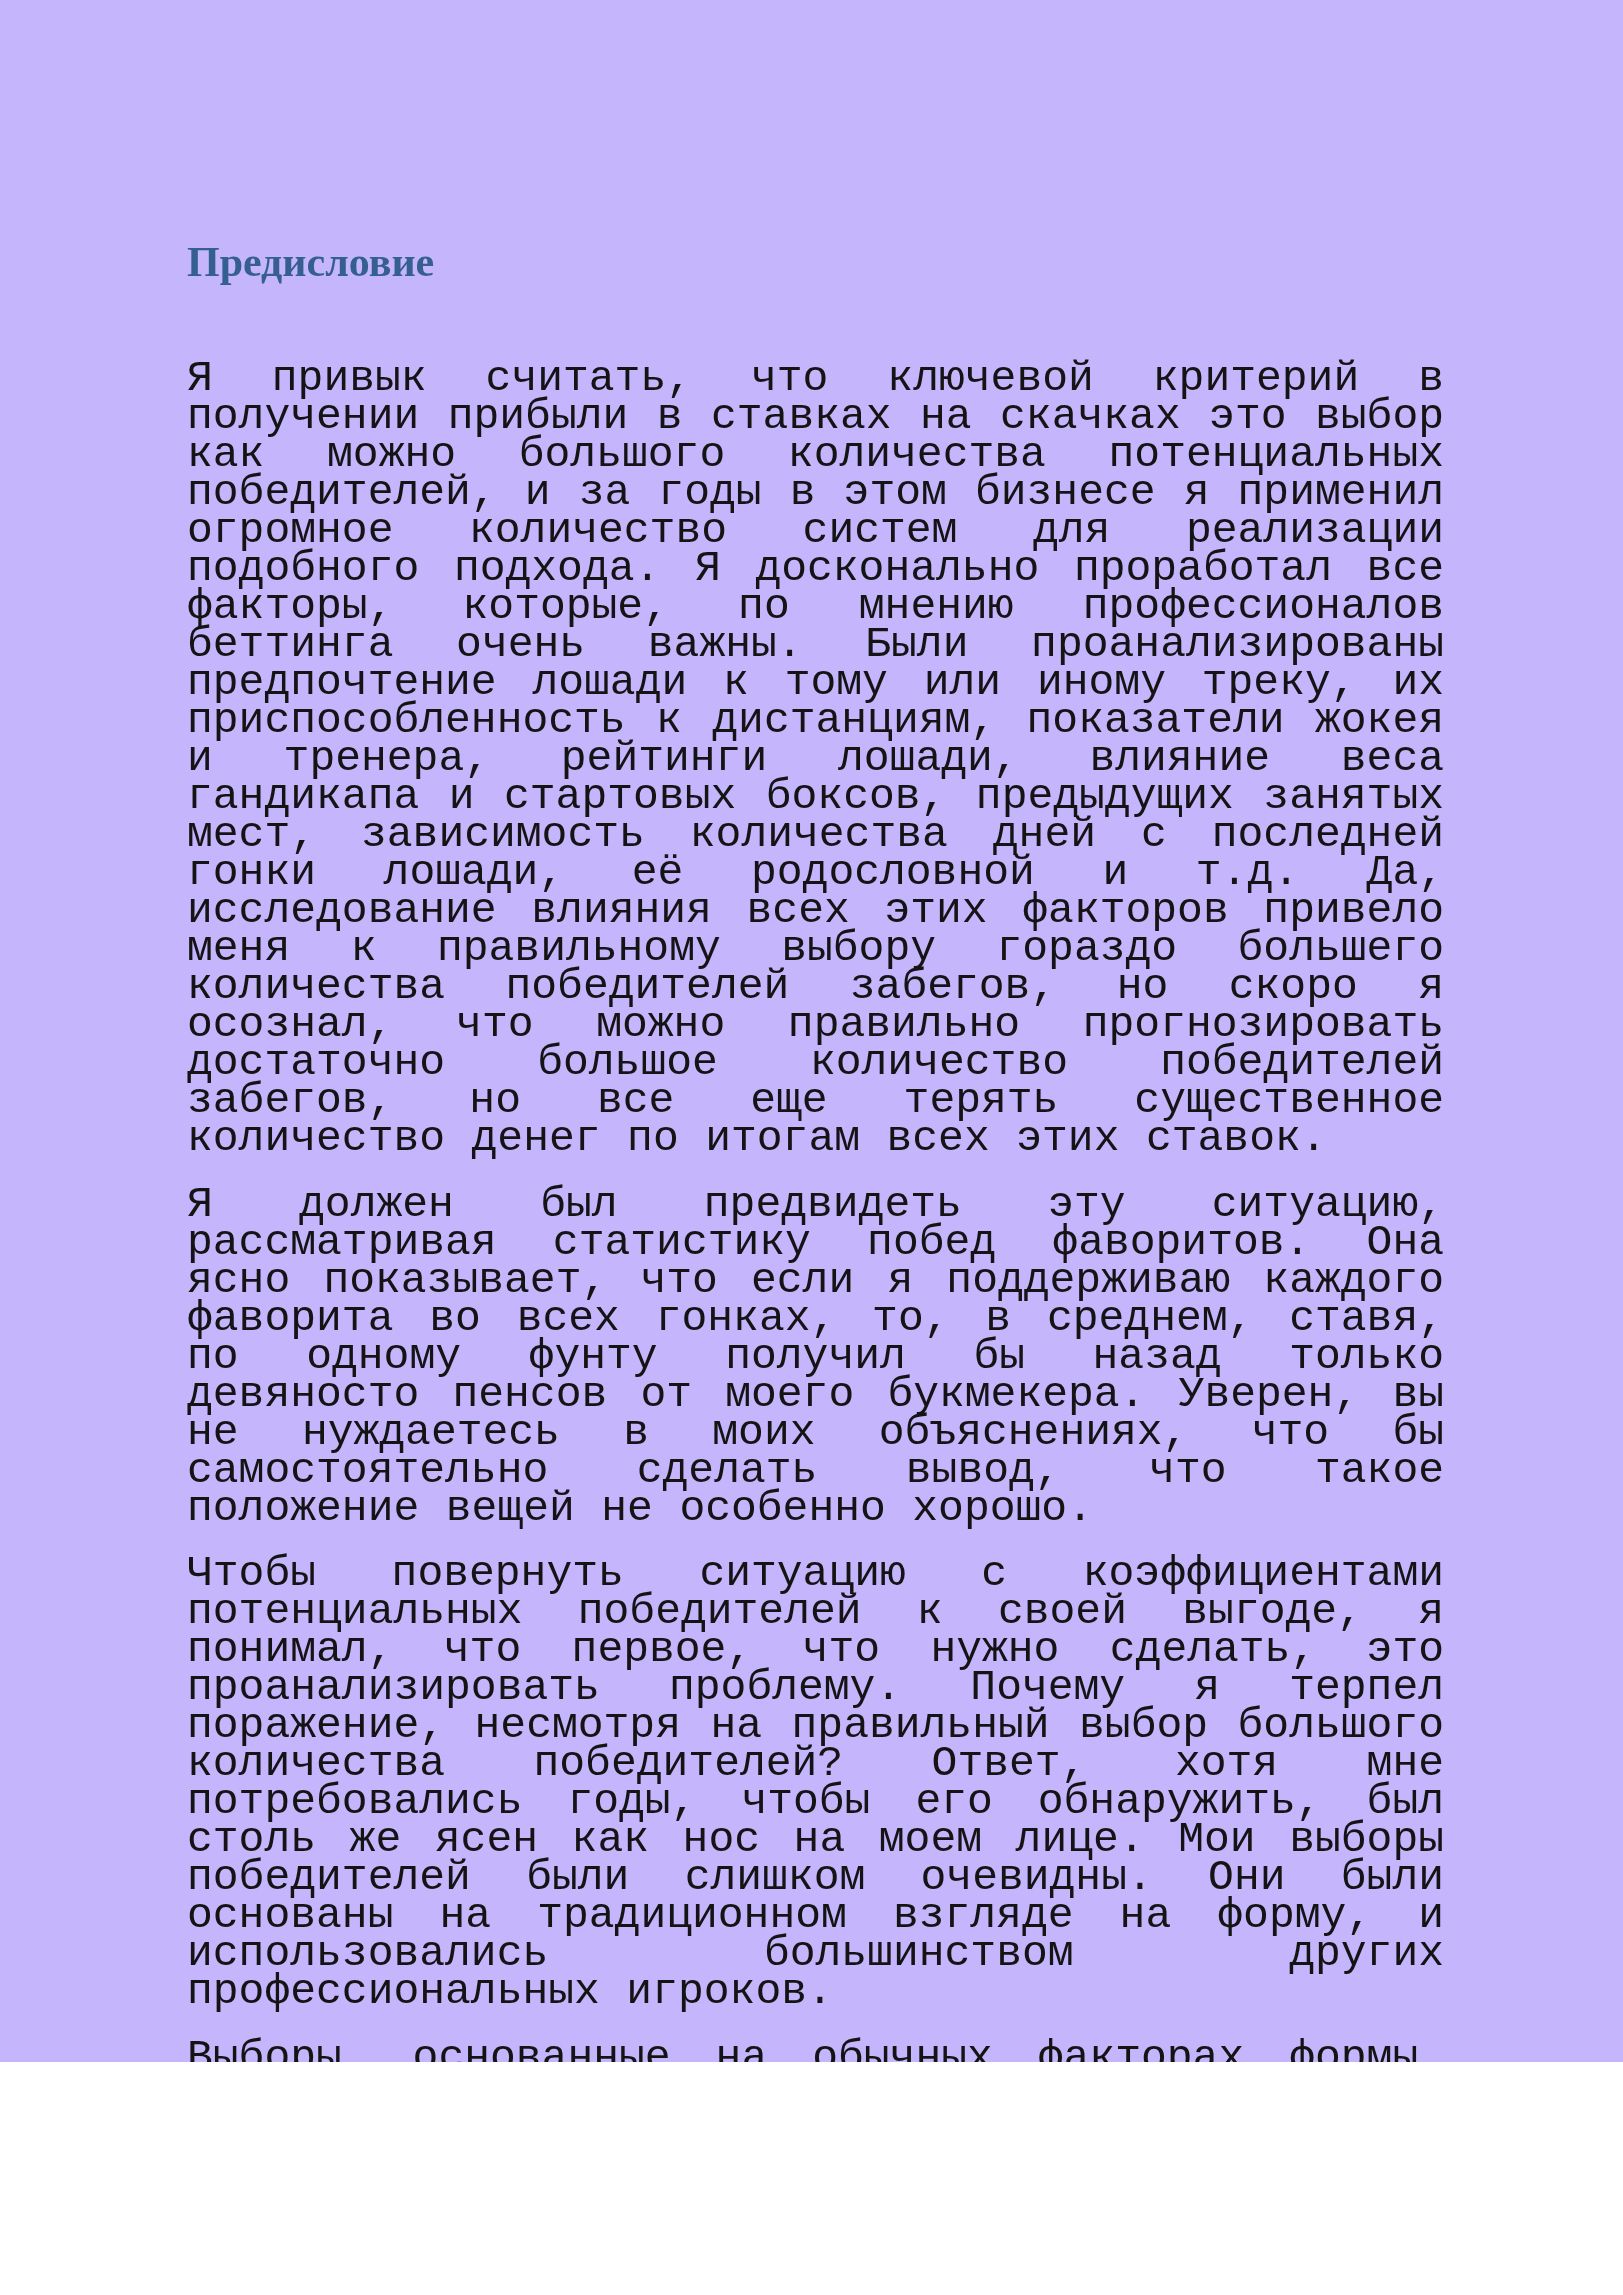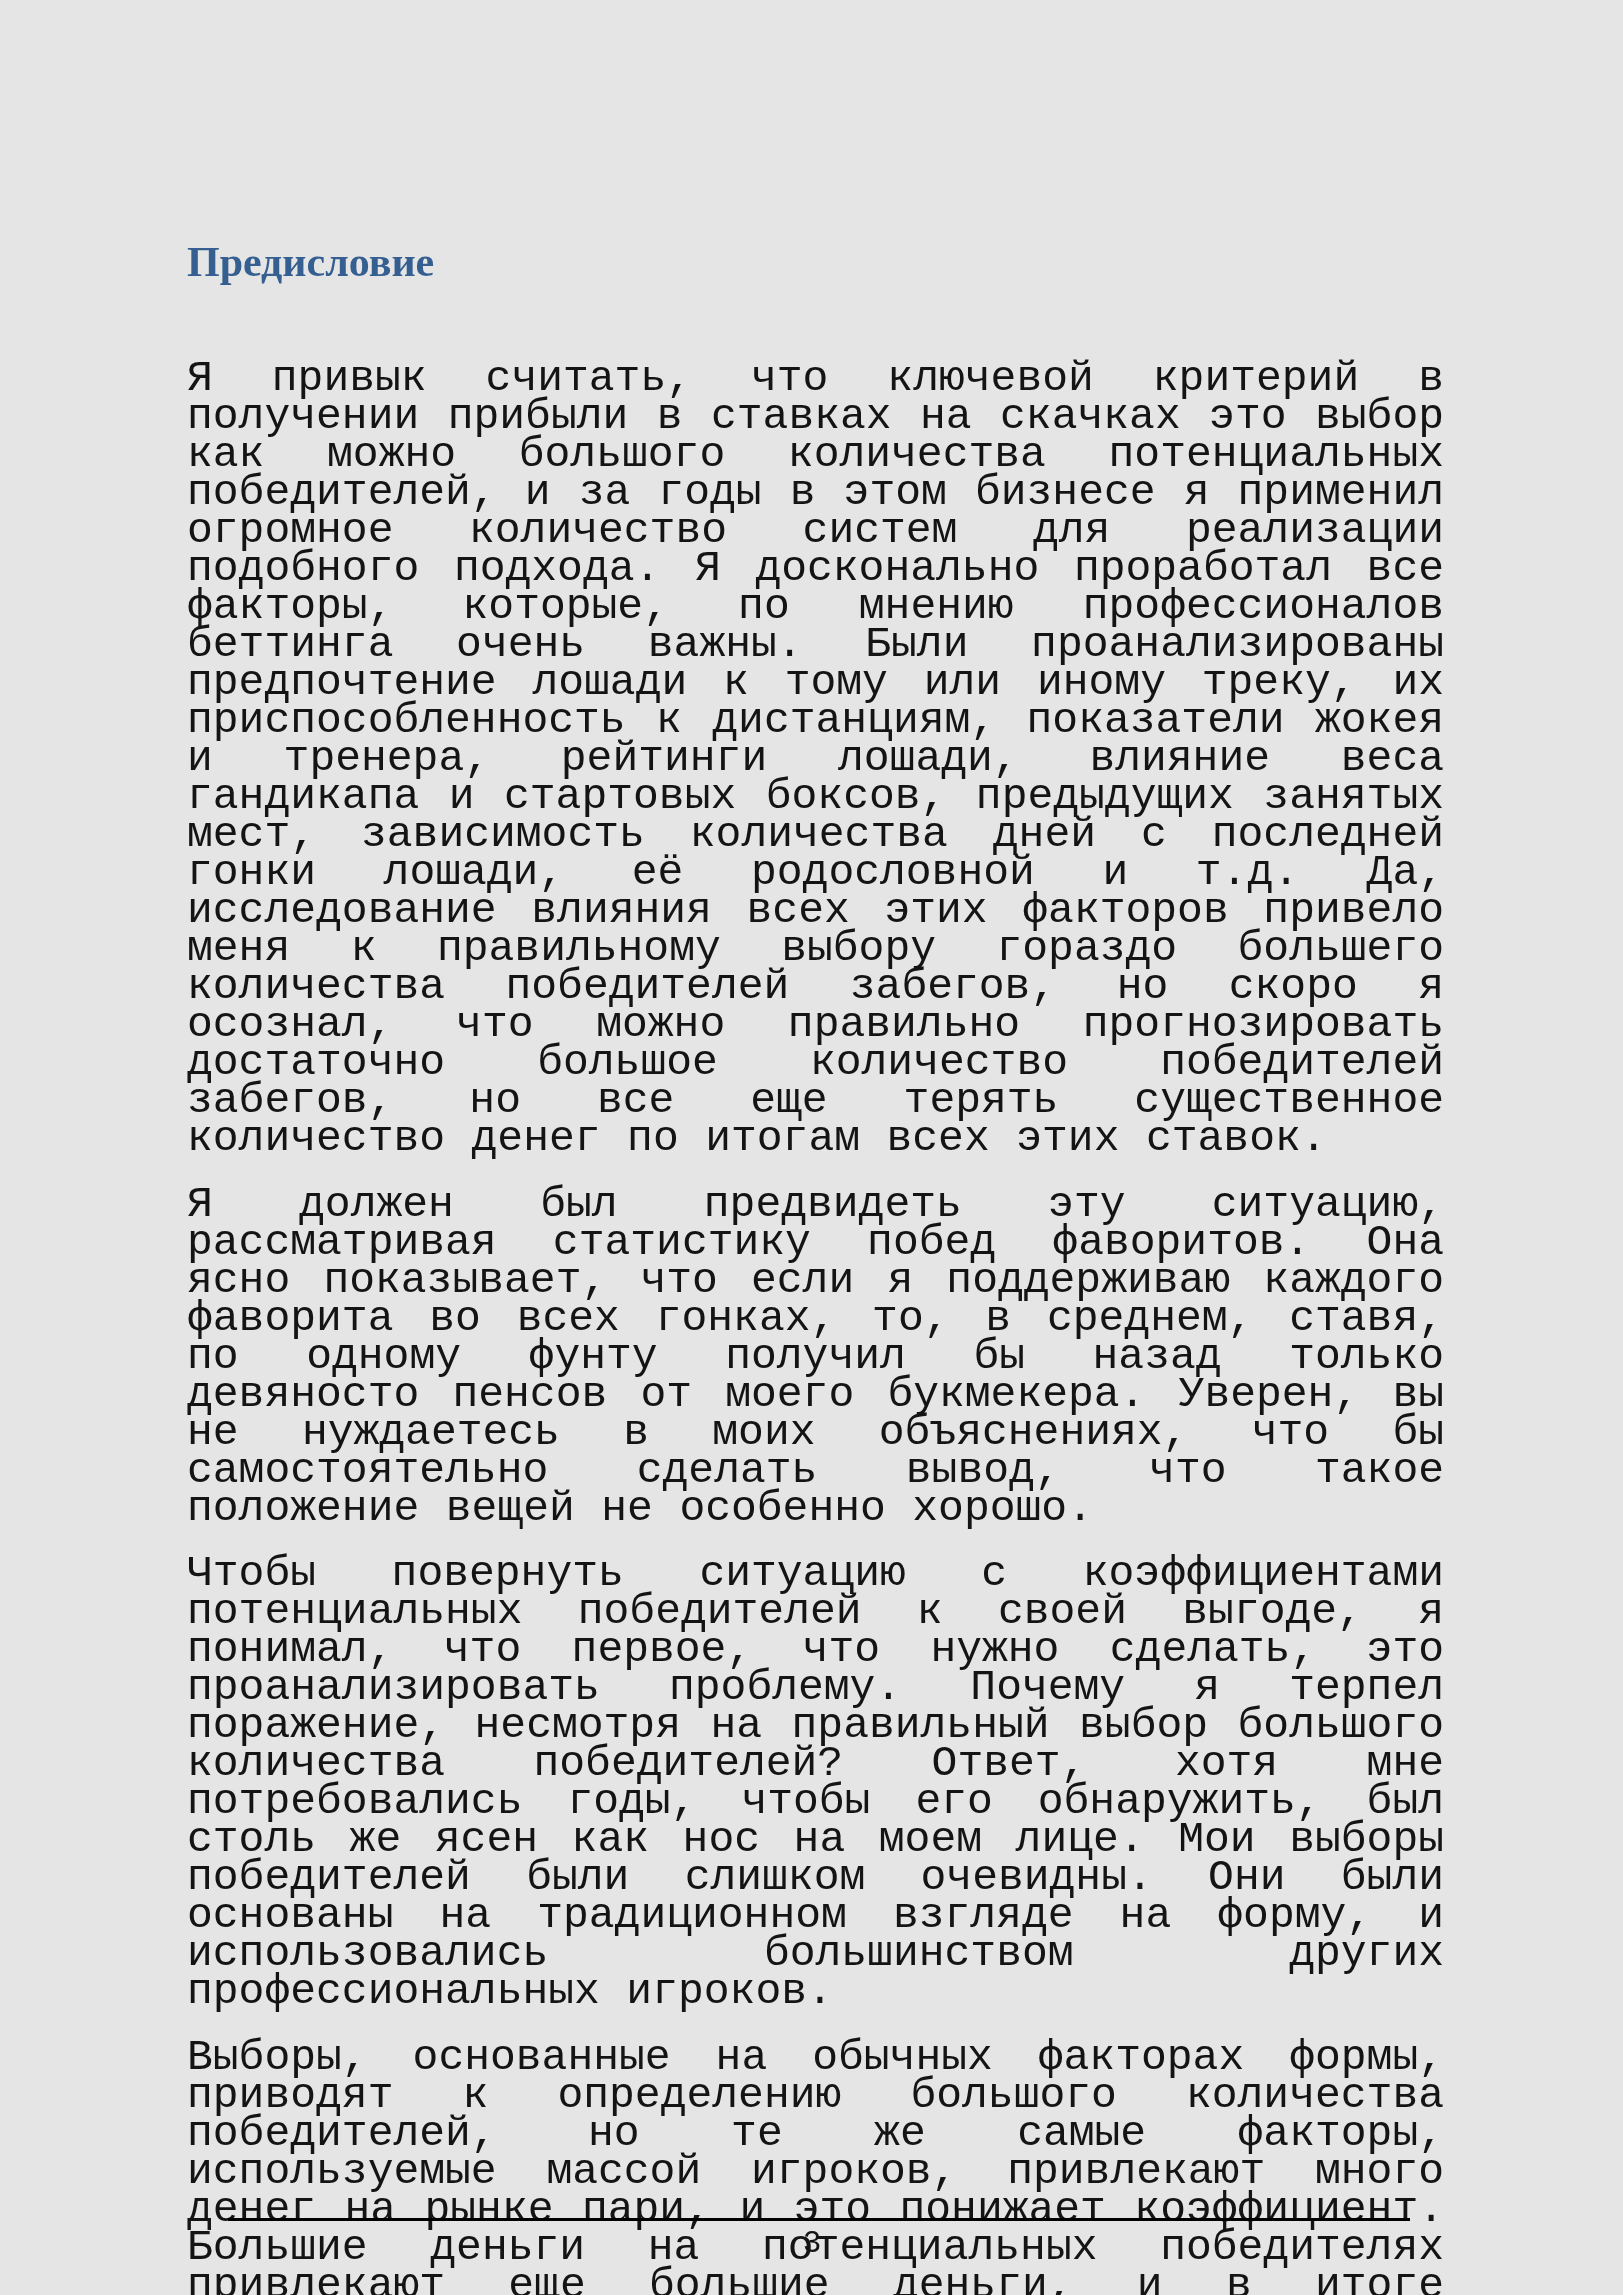--- a/index.html
+++ b/index.html
@@ -3,22 +3,22 @@
 <meta charset="utf-8">
 <style>
   html, body {
     margin: 0;
     padding: 0;
     background: #ffffff;
   }
   .page {
     position: relative;
     width: 1624px;
-    height: 2295px;
-    background: #e5e5e5;
+    height: 2062px;
+    background: #c4b5fd;
     overflow: hidden;
   }
   .content {
     position: absolute;
     left: 187px;
     top: 237px;
     width: 1257px;
   }
   .doc-heading {
     margin: 0 0 73px 0;

